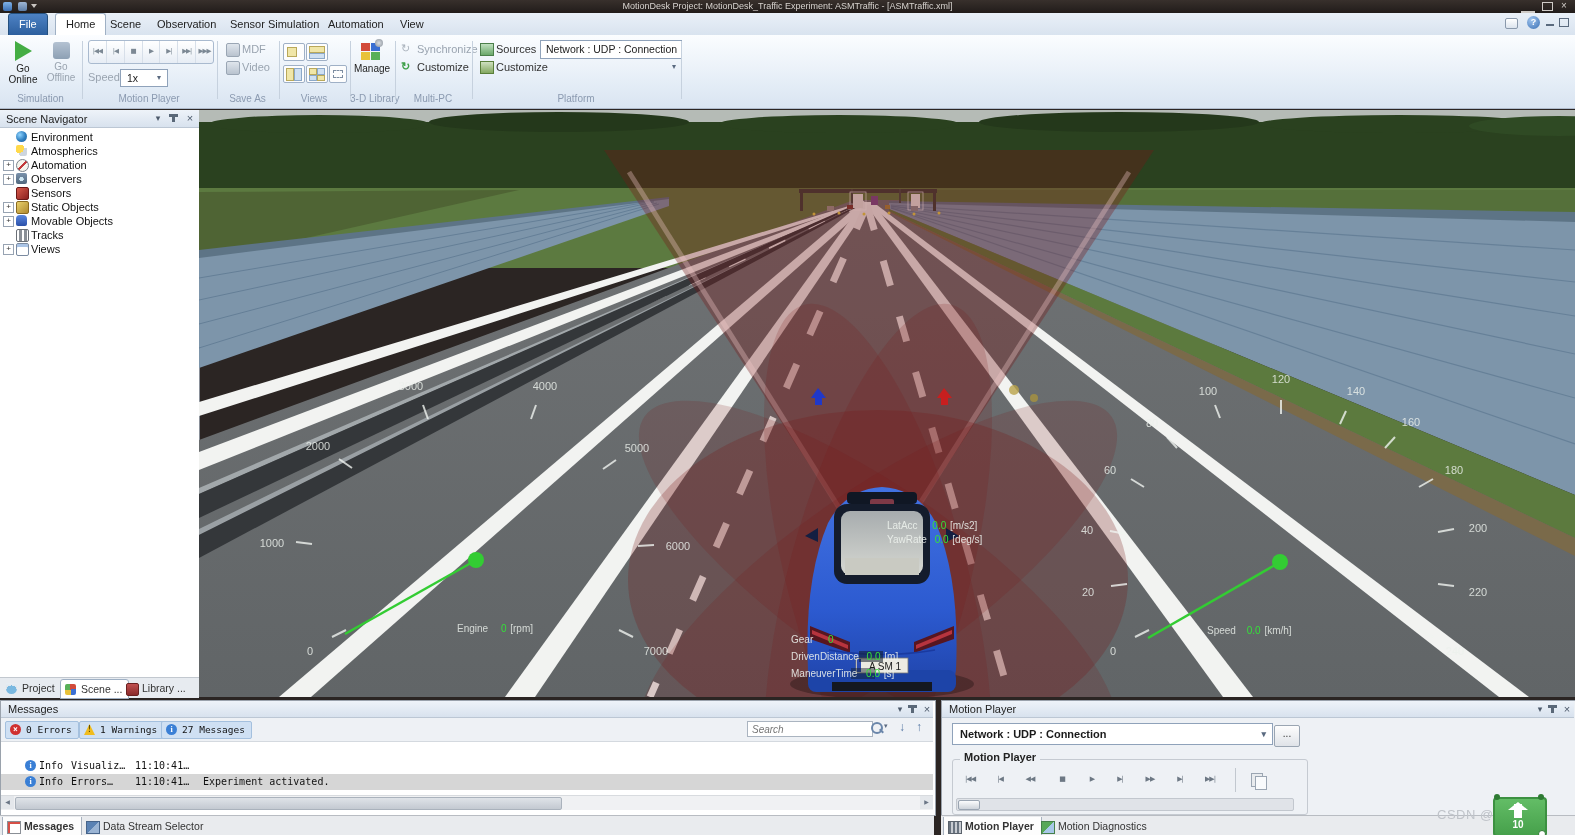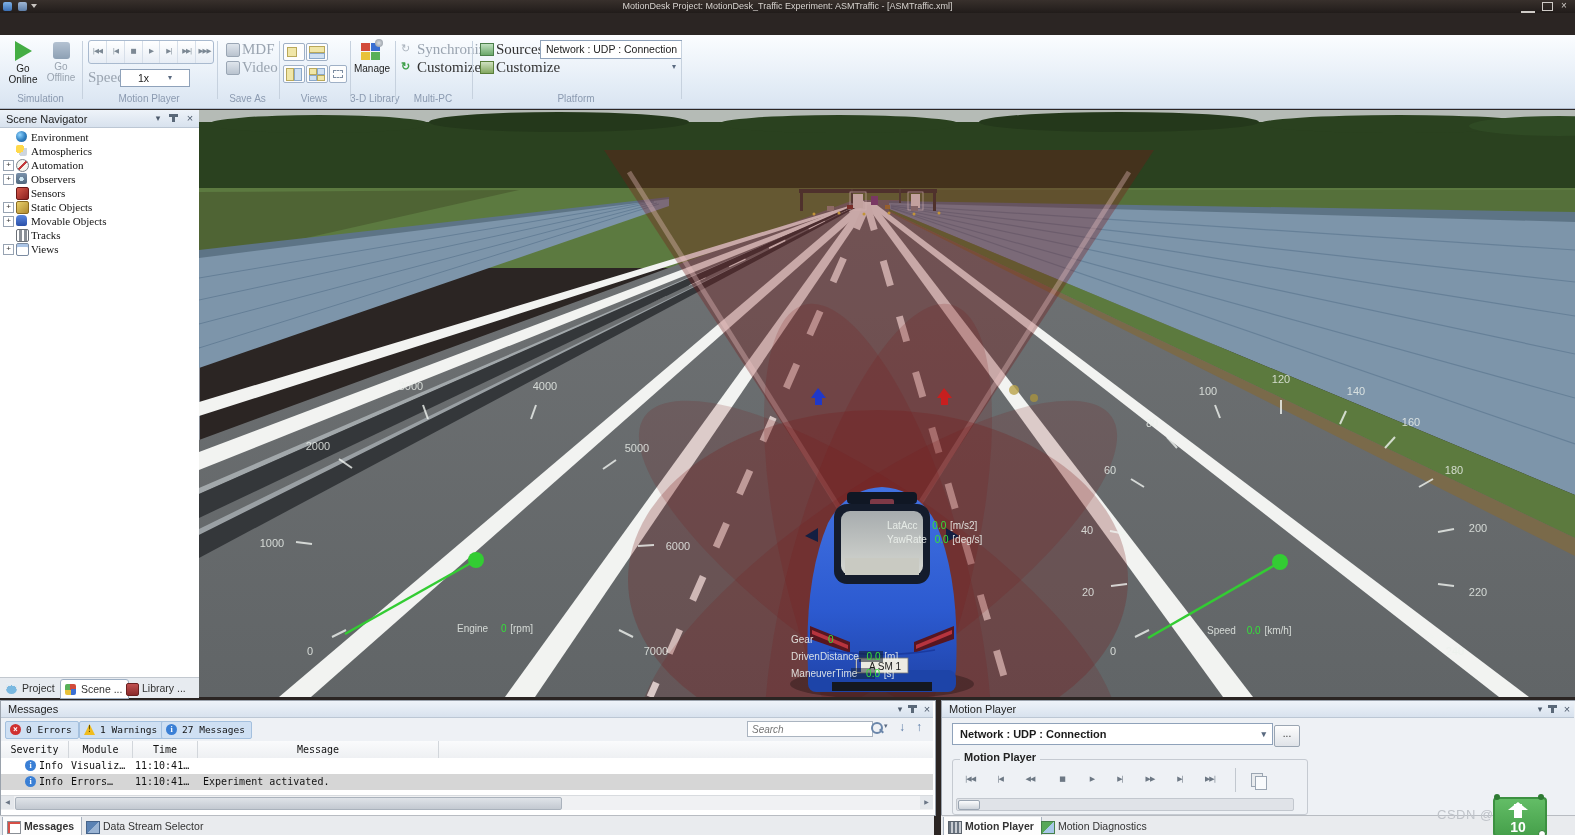--- a/index.html
+++ b/index.html
@@ -21,22 +21,22 @@
   .rtab.file{background:linear-gradient(#4d82c4,#2d5f9e);color:#fff;border-radius:3px 3px 0 0;
              border:1px solid #24507f;top:0;}
   
   .ribbon{left:0;top:35px;width:1575px;height:73px;
           background:linear-gradient(#fbfdff,#e3ecf6 70%,#d9e4f1);border-bottom:1px solid #aebacb;}
   .rdiv{position:absolute;top:6px;height:58px;width:1px;background:#c6d1de;}
   .rgl{position:absolute;top:58px;height:12px;line-height:12px;font-size:10px;color:#8b9ab0;
        text-align:center;white-space:nowrap;}
   .rbtn-big{position:absolute;top:3px;width:38px;height:54px;text-align:center;font-size:10px;
             color:#1d1d1d;line-height:11px;cursor:default;}
-  .rbtn-small{position:absolute;height:15px;line-height:15px;font-size:15px;color:#333;
-              white-space:nowrap;cursor:default;font-family:Liberation Serif, serif;}
+  .rbtn-small{position:absolute;height:15px;line-height:15px;font-size:11px;color:#333;
+              white-space:nowrap;cursor:default;}
   .disabled{color:#9aa4b0;}
   .pbtnrow{position:absolute;left:6px;top:5px;width:124px;height:22px;background:linear-gradient(#fff,#e7edf5);
            border:1px solid #a9bacf;border-radius:3px;display:flex;}
   .pbtn{flex:1;text-align:center;line-height:20px;font-size:6.5px;letter-spacing:-1px;color:#7c8894;
         border-right:1px solid #d7dfe9;font-family:"DejaVu Sans",sans-serif;cursor:default;}
   .pbtn:last-child{border-right:none;}
   .combo{background:#fff;border:1px solid #8fa2ba;font-size:10.5px;color:#222;
          white-space:nowrap;cursor:default;}
   .combo .car{float:right;color:#5a6a80;font-size:8px;}
   .viewbtn{position:absolute;width:20px;height:16px;background:#fdfdfd;border:1px solid #9fb0c6;
@@ -49,21 +49,21 @@
          font-size:9px;color:#4d5a6b;cursor:default;}
   .pin{position:absolute;top:4px;width:3px;height:8px;background:#5a6878;}
   .pin:after{content:"";position:absolute;left:-3px;top:0;width:9px;height:3px;background:#5a6878;}
   
   .scene-nav{left:0;top:110px;width:199px;height:587px;background:#fff;border-right:1px solid #8a9099;}
   .tree-row{position:absolute;left:0;width:199px;height:14px;font-size:11px;color:#111;
             line-height:14px;white-space:nowrap;cursor:default;}
   .expander{position:absolute;left:3px;top:2px;width:9px;height:9px;border:1px solid #97a3b2;
             background:#fff;font-size:8px;line-height:8px;text-align:center;color:#333;}
   .ticon{position:absolute;left:16px;top:1px;width:11px;height:11px;border-radius:2px;}
-  .tlabel{position:absolute;left:31px;font-family:Liberation Serif, serif;}
+  .tlabel{position:absolute;left:31px;}
   .navtabs{position:absolute;left:0;top:567px;width:199px;height:20px;background:#e7ebf0;
            border-top:1px solid #c2c8cf;font-size:10.5px;color:#333;}
   .navtab{position:absolute;top:1px;height:18px;line-height:18px;padding:0 6px 0 20px;cursor:default;}
   .navtab.active{background:#fff;border:1px solid #9fb0c4;border-radius:3px 3px 0 0;}
   .navtab .ni{position:absolute;left:4px;top:4px;width:11px;height:11px;border-radius:2px;}
   
   .msg-panel{left:0;top:700px;width:934px;height:114px;background:#fff;border:1px solid #9aa2ac;}
   .msg-toolbar{position:absolute;left:0;top:17px;width:932px;height:23px;background:#eef1f5;
                border-bottom:1px solid #d4d9df;}
   .fbtn{position:absolute;top:3px;height:16px;line-height:16px;background:#cfe0f3;border:1px solid #a4c0de;
@@ -121,20 +121,33 @@
   <div class="abs titlebar">
     <span class="abs" style="left:3px;top:2px;width:9px;height:9px;background:linear-gradient(#7fb2e8,#3a6fb4);border-radius:2px;"></span>
     <span class="abs" style="left:18px;top:2px;width:9px;height:9px;background:linear-gradient(#9fb6d4,#5d7da6);border-radius:2px;"></span>
     <span class="abs" style="left:31px;top:4px;width:0;height:0;border-left:3px solid transparent;border-right:3px solid transparent;border-top:4px solid #c8c4c0;"></span>
     <div class="abs title-text">MotionDesk  Project: MotionDesk_Traffic  Experiment: ASMTraffic - [ASMTraffic.xml]</div>
     <span class="abs winbtn" style="right:40px;border-bottom:2px solid #cfcbc7;"></span>
     <span class="abs winbtn" style="right:22px;width:9px;height:7px;border:1px solid #cfcbc7;"></span>
     <span class="abs" style="right:5px;top:0;width:12px;height:12px;color:#cfcbc7;font-size:10px;line-height:12px;text-align:center;">×</span>
   </div>
 
+  <div class="abs tabrow">
+    <span class="rtab file" style="left:8px;">File</span>
+    <span class="rtab active" style="left:55px;">Home</span>
+    <span class="rtab" style="left:100px;">Scene</span>
+    <span class="rtab" style="left:147px;">Observation</span>
+    <span class="rtab" style="left:220px;">Sensor Simulation</span>
+    <span class="rtab" style="left:318px;">Automation</span>
+    <span class="rtab" style="left:390px;">View</span>
+    <span class="abs" style="left:1505px;top:5px;width:11px;height:9px;border:1px solid #8a99ac;border-radius:2px;background:linear-gradient(#fff,#dce4ee);"></span>
+    <span class="abs" style="left:1527px;top:3px;width:13px;height:13px;border-radius:50%;background:radial-gradient(circle at 35% 30%,#9fc4ee,#3a6fb4);color:#fff;font-size:9px;line-height:13px;text-align:center;font-weight:bold;">?</span>
+    <span class="abs" style="left:1546px;top:11px;width:8px;border-bottom:2px solid #5a6a7e;"></span>
+    <span class="abs" style="left:1559px;top:5px;width:8px;height:7px;border:1px solid #5a6a7e;"></span>
+  </div>
 
   <div class="abs ribbon">
 
     <div class="rbtn-big" style="left:4px;">
       <span style="display:inline-block;width:0;height:0;border-left:17px solid #44ad44;border-top:10px solid transparent;border-bottom:10px solid transparent;margin-top:3px;"></span>
       <div>Go Online</div>
     </div>
     <div class="rbtn-big" style="left:42px;">
       <span style="display:inline-block;width:17px;height:17px;background:linear-gradient(#b4c2d2,#8da0b4);border-radius:3px;margin-top:4px;"></span>
       <div class="disabled">Go Offline</div>
@@ -146,21 +159,21 @@
       <div class="pbtnrow">
         <span class="pbtn">|◀◀</span>
         <span class="pbtn">|◀</span>
         <span class="pbtn">■</span>
         <span class="pbtn">▶</span>
         <span class="pbtn">▶|</span>
         <span class="pbtn">▶▶|</span>
         <span class="pbtn">▶▶▶</span>
       </div>
       <span class="rbtn-small disabled" style="left:6px;top:35px;">Speed</span>
-      <span class="combo abs" style="left:38px;top:34px;width:34px;height:16px;line-height:16px;padding:0 17px;">
+      <span class="combo abs" style="left:38px;top:34px;width:34px;height:16px;line-height:16px;padding:0 6px;">
         <span>1x</span>
         <span class="car">▾</span>
       </span>
     </div>
     <div class="rgl" style="left:82px;width:134px;">Motion Player</div>
     <div class="rdiv" style="left:217px;"></div>
 
     <span class="abs" style="left:226px;top:8px;width:12px;height:12px;background:linear-gradient(#dfe5ec,#b9c3cf);border:1px solid #9aa6b4;border-radius:2px;"></span>
     <span class="rbtn-small disabled" style="left:242px;top:7px;">MDF</span>
     <span class="abs" style="left:226px;top:26px;width:12px;height:12px;background:linear-gradient(#dfe5ec,#b9c3cf);border:1px solid #9aa6b4;border-radius:2px;"></span>
@@ -548,26 +561,20 @@
       <input class="abs" style="left: 746px; top: 3px; width: 116px; height: 14px; border: 1px solid rgb(170, 180, 192); font-size: 10px; font-style: italic; color: rgb(138, 146, 156); padding: 0px 4px; font-family: &quot;Liberation Sans&quot;, sans-serif;" placeholder="Search">
       <span class="abs" style="left:869px;top:3px;width:21px;height:15px;">
         <i class="abs" style="left:1px;top:1px;width:8px;height:8px;border:2px solid #6a86aa;border-radius:50%;"></i>
         <i class="abs" style="left:9px;top:9px;width:5px;height:2px;background:#6a86aa;transform:rotate(45deg);"></i>
         <span class="abs" style="left:14px;top:1px;font-size:7px;color:#5a6a80;">▾</span>
       </span>
       <span class="abs" style="left:894px;top:1px;width:14px;height:17px;text-align:center;color:#5a7ba6;font-size:12px;line-height:17px;">↓</span>
       <span class="abs" style="left:911px;top:1px;width:14px;height:17px;text-align:center;color:#5a7ba6;font-size:12px;line-height:17px;">↑</span>
     </div>
 
-    <div class="gridhdr grid">
-      <span class="gcol" style="left:0;width:67px;">Severity</span>
-      <span class="gcol" style="left:68px;width:63px;">Module</span>
-      <span class="gcol" style="left:132px;width:64px;">Time</span>
-      <span class="gcol" style="left:197px;width:240px;">Message</span>
-    </div>
 
     <div class="grow grid" style="top:57px;background:#fff;">
       <span class="infoico" style="left:24px;">i</span>
       <span class="gcell" style="left:38px;width:28px;">Info</span>
       <span class="gcell" style="left:70px;width:60px;">Visualiz…</span>
       <span class="gcell" style="left:134px;width:62px;">11:10:41…</span>
     </div>
     <div class="grow grid" style="top:73px;background:#d6d6d6;">
       <span class="infoico" style="left:24px;">i</span>
       <span class="gcell" style="left:38px;width:28px;">Info</span>
@@ -637,19 +644,19 @@
     <span class="stab" style="left:96px;">
       <span class="si" style="background:linear-gradient(135deg,#58a858 50%,#a8c8e8 50%);border:1px solid #46804a;"></span>
       <span>Motion Diagnostics</span>
     </span>
   </div>
 
   <div class="abs watermark">CSDN @风云诀4</div>
   <div class="abs wsign">
     <i class="abs" style="left:19px;top:5px;width:8px;height:14px;background:#fff;"></i>
     <i class="abs" style="left:13px;top:3px;width:0;height:0;border-left:10px solid transparent;border-right:10px solid transparent;border-bottom:8px solid #fff;"></i>
-    <span class="abs" style="left:0;top:20px;width:46px;text-align:center;color:#fff;font-size:14px;font-weight:bold;">10</span>
+    <span class="abs" style="left:0;top:20px;width:46px;text-align:center;color:#fff;font-size:10px;font-weight:bold;">10</span>
   </div>
   <span class="handle" style="left:1494px;top:794px;"></span>
   <span class="handle" style="left:1538px;top:794px;"></span>
   <span class="handle" style="left:1538px;top:830px;background:#fff;border:1px solid #2e7a33;"></span>
 
 </div>
 
 </body></html>

